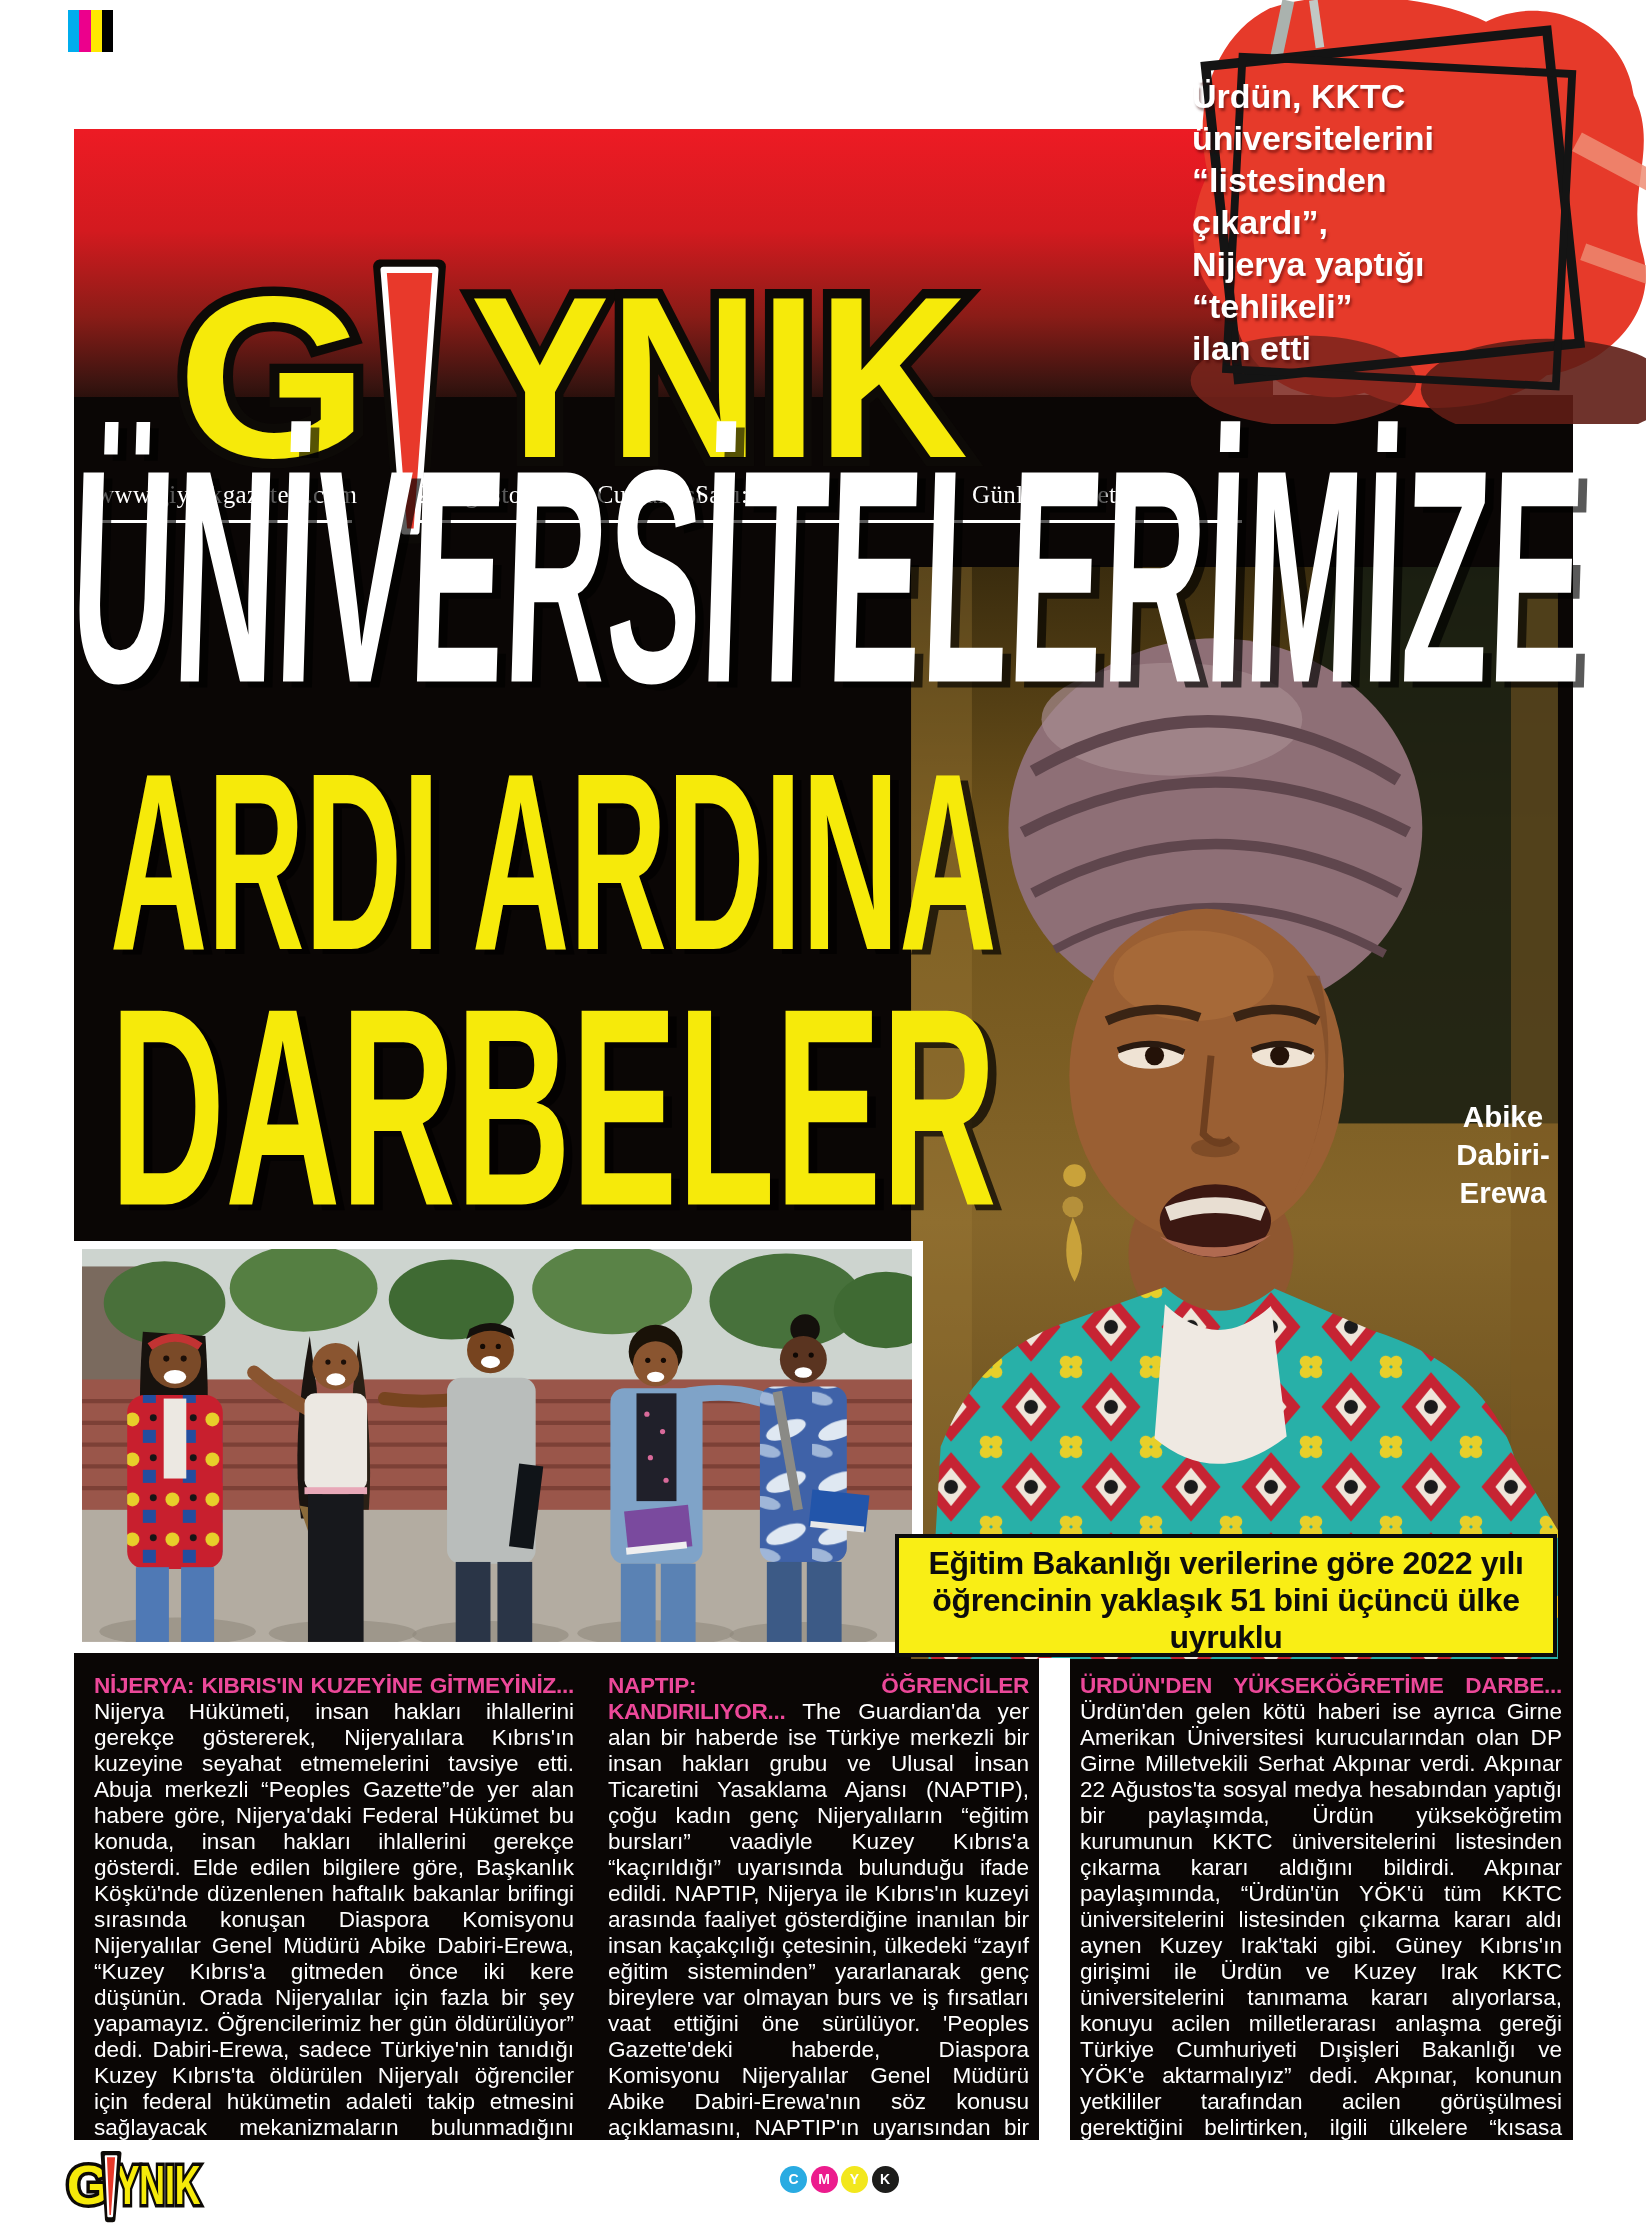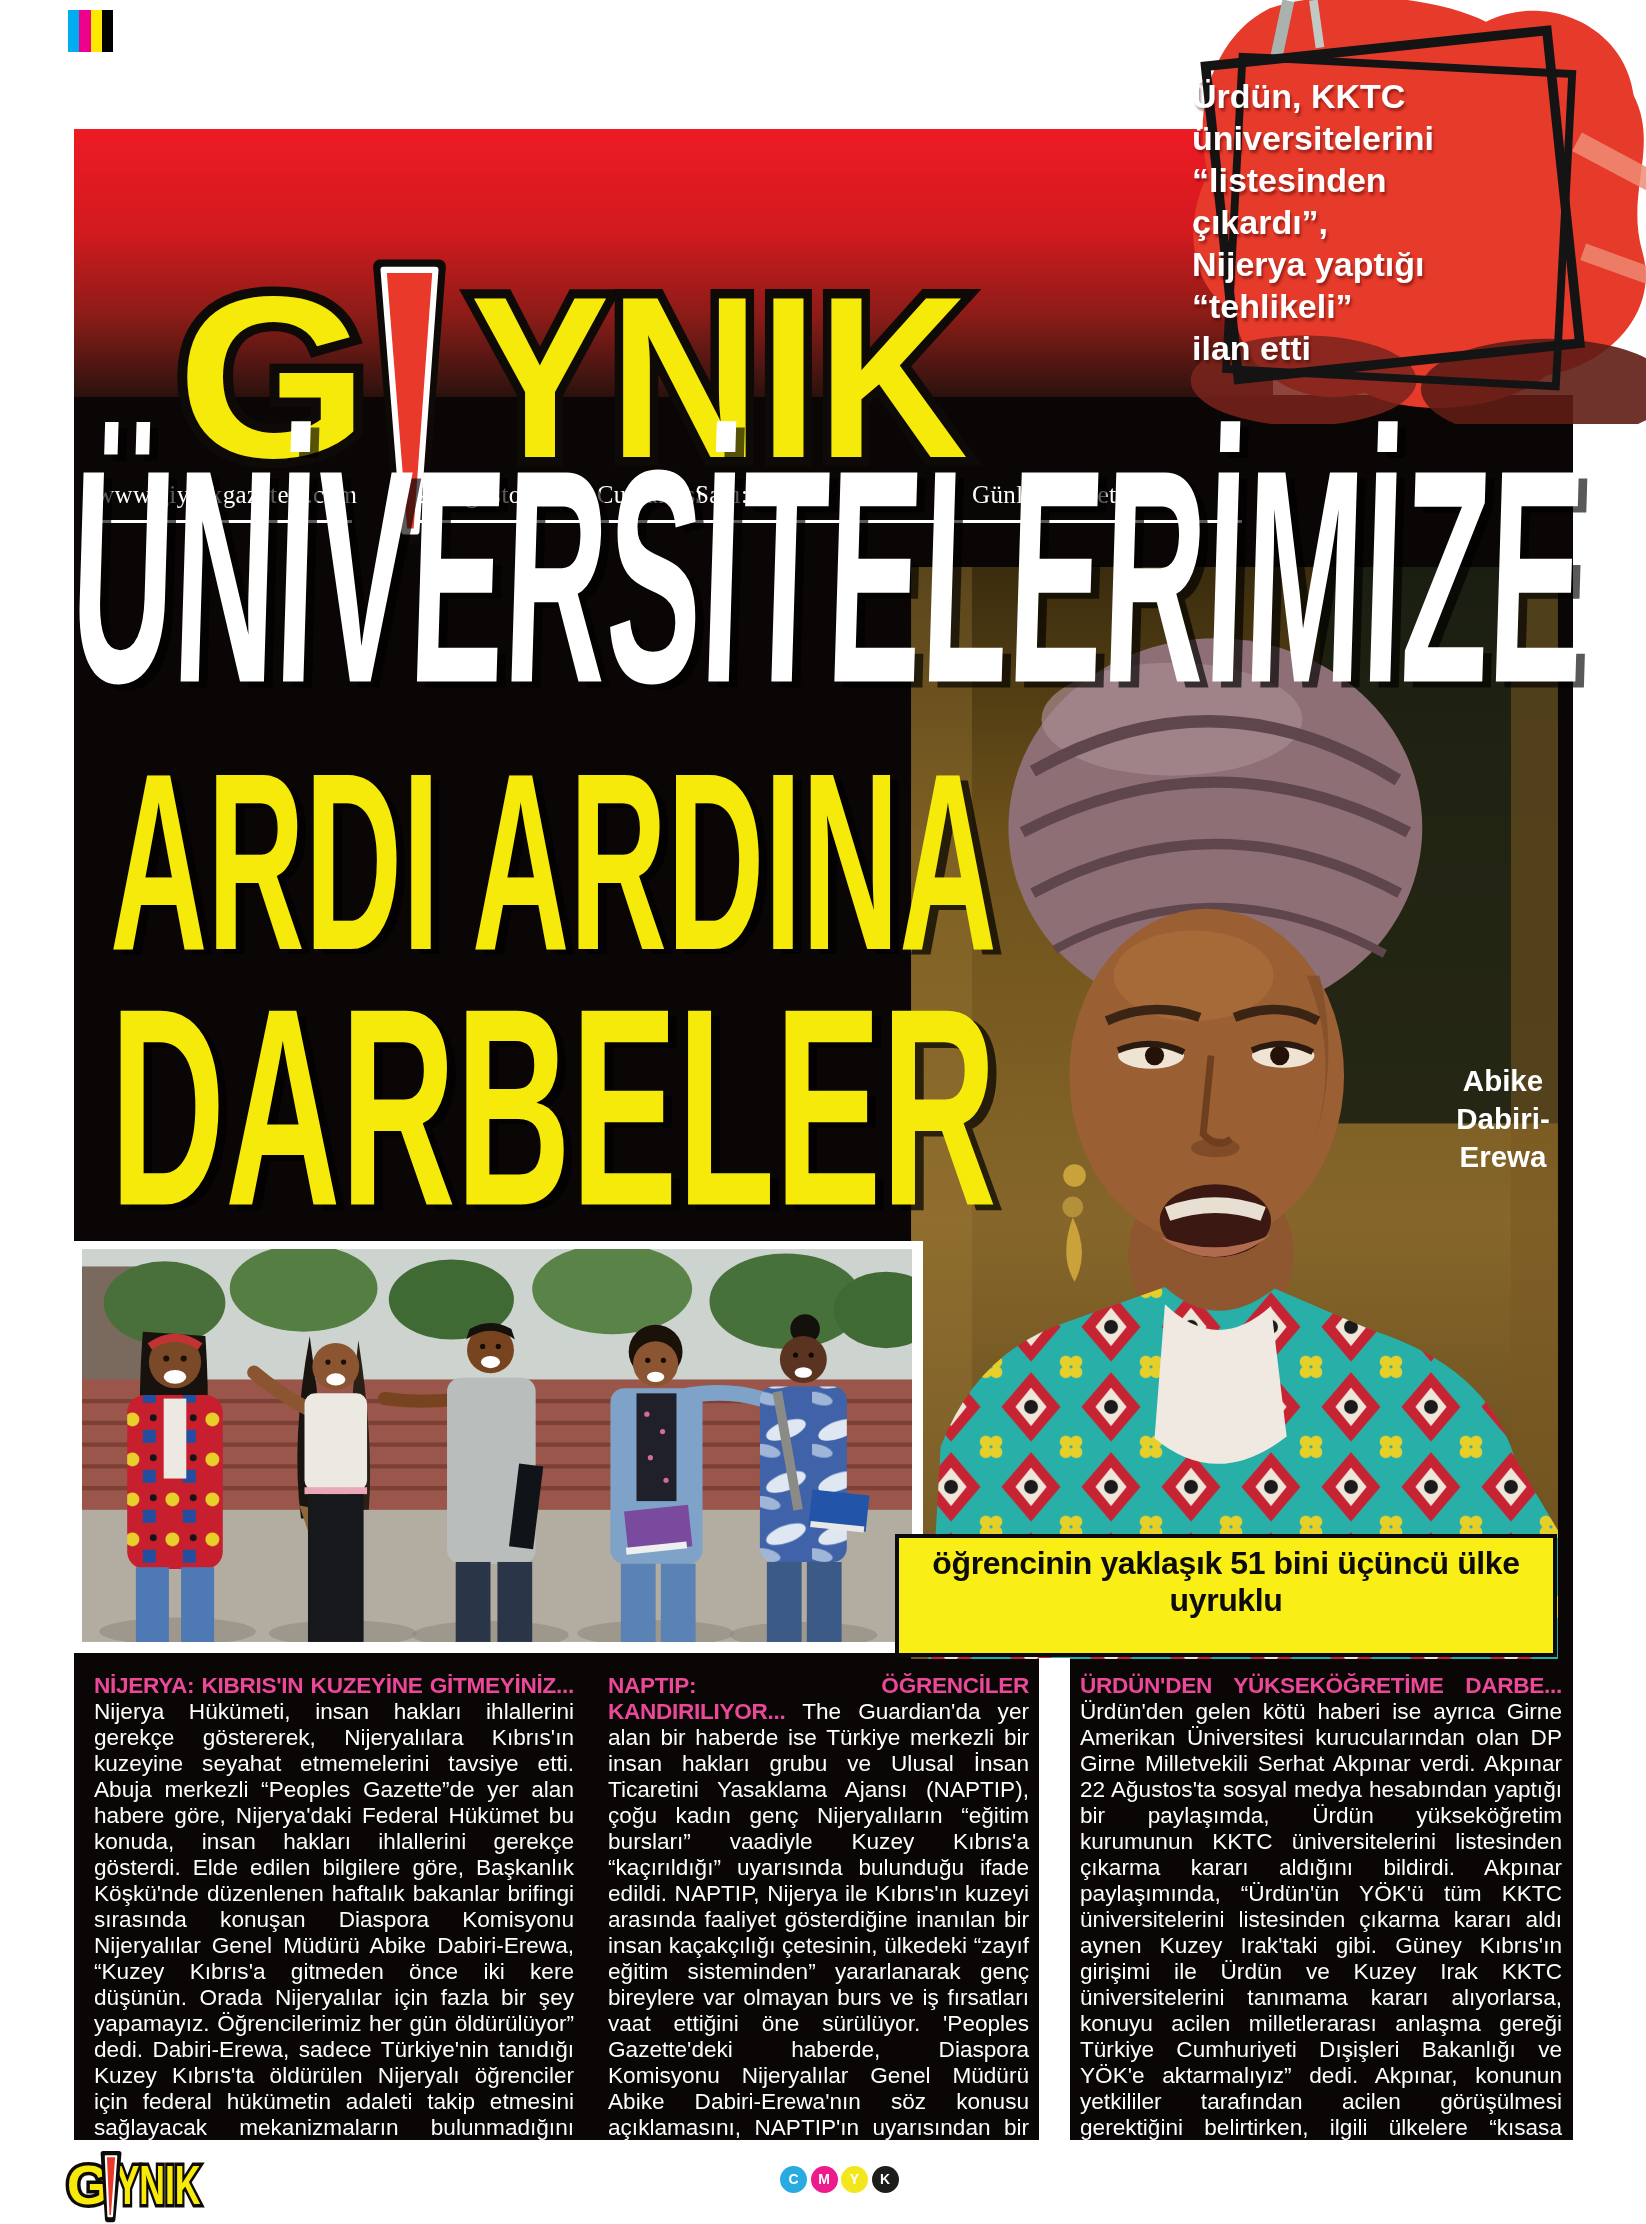--- a/index.html
+++ b/index.html
@@ -19,21 +19,21 @@
   
   .alert{position:absolute;left:1173px;top:0;width:474px;height:424px;}
   .alert svg{position:absolute;left:0;top:0;}
   .alert-text{position:absolute;left:1192px;top:75px;width:287px;text-align:left;color:#ffffff;
     font-weight:bold;font-size:34px;line-height:42px;text-shadow:1.7px 2.6px 2.6px rgba(60,0,0,.45);}
   
   .black-panel{position:absolute;left:74px;top:395px;width:1499px;height:1745px;background:#0a0605;}
   .hl-svg{position:absolute;overflow:visible;}
   
   .woman-photo{position:absolute;left:911px;top:567px;width:647px;height:1092px;}
-  .woman-caption{position:absolute;left:1438px;top:1062px;width:130px;text-align:center;color:#ffffff;
+  .woman-caption{position:absolute;left:1438px;top:1098px;width:130px;text-align:center;color:#ffffff;
     font-weight:bold;font-size:29.5px;line-height:38px;}
   .students-photo{position:absolute;left:74px;top:1241px;width:849px;height:412px;background:#ffffff;
     border:8.7px solid #ffffff;box-sizing:border-box;}
   
   .highlight{position:absolute;left:895px;top:1534px;width:662px;height:123px;box-sizing:border-box;
     background:#f9ee15;border:4.3px solid #0b0b0b;text-align:center;padding-top:7px;}
   .highlight div{color:#0c0c0c;font-weight:bold;font-size:32px;line-height:37px;letter-spacing:-0.4px;}
   
   .article{position:absolute;top:1673px;color:#ffffff;font-size:22.6px;line-height:26px;
     text-align:justify;}
@@ -296,20 +296,21 @@
         <line x1="800" y1="164" x2="824" y2="300" stroke="#8a8a86" stroke-width="11"></line>
         <rect x="838" y="280" width="66" height="42" fill="#2255aa" transform="rotate(6 871 301)"></rect>
         <rect x="838" y="316" width="62" height="7" fill="#e8e8e8" transform="rotate(6 869 319)"></rect>
         <rect x="788" y="360" width="40" height="92" fill="#3c5a86"></rect>
         <rect x="834" y="360" width="40" height="92" fill="#3c5a86"></rect>
       </g>
     </svg>
   </div>
 
   <div class="highlight">
+    <div>Eğitim Bakanlığı verilerine göre 2022 yılı</div>
     <div>öğrencinin yaklaşık 51 bini üçüncü ülke uyruklu</div>
   </div>
 
   <div class="gutter"></div>
   <div class="article" style="left:94px;width:480px">
     <span class="lead">NİJERYA: KIBRIS'IN KUZEYİNE GİTMEYİNİZ...</span>
     <span>Nijerya Hükümeti, insan hakları ihlallerini gerekçe göstererek, Nijeryalılara Kıbrıs'ın kuzeyine seyahat etmemelerini tavsiye etti. Abuja merkezli “Peoples Gazette”de yer alan habere göre, Nijerya'daki Federal Hükümet bu konuda, insan hakları ihlallerini gerekçe gösterdi. Elde edilen bilgilere göre, Başkanlık Köşkü'nde düzenlenen haftalık bakanlar brifingi sırasında konuşan Diaspora Komisyonu Nijeryalılar Genel Müdürü Abike Dabiri-Erewa, “Kuzey Kıbrıs'a gitmeden önce iki kere düşünün. Orada Nijeryalılar için fazla bir şey yapamayız. Öğrencilerimiz her gün öldürülüyor” dedi. Dabiri-Erewa, sadece Türkiye'nin tanıdığı Kuzey Kıbrıs'ta öldürülen Nijeryalı öğrenciler için federal hükümetin adaleti takip etmesini sağlayacak mekanizmaların bulunmadığını belirtti.</span>
   </div>
   <div class="article" style="left:608px;width:421px">
     <span class="lead">NAPTIP: ÖĞRENCİLER KANDIRILIYOR...</span>

